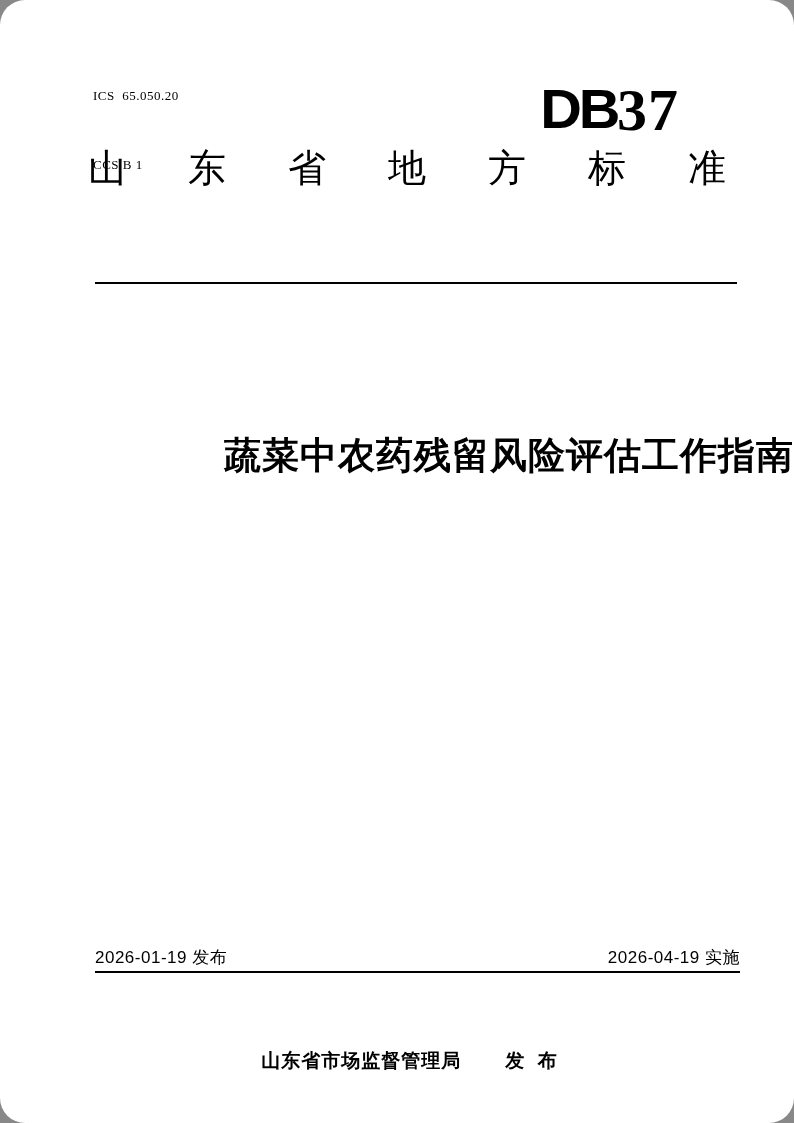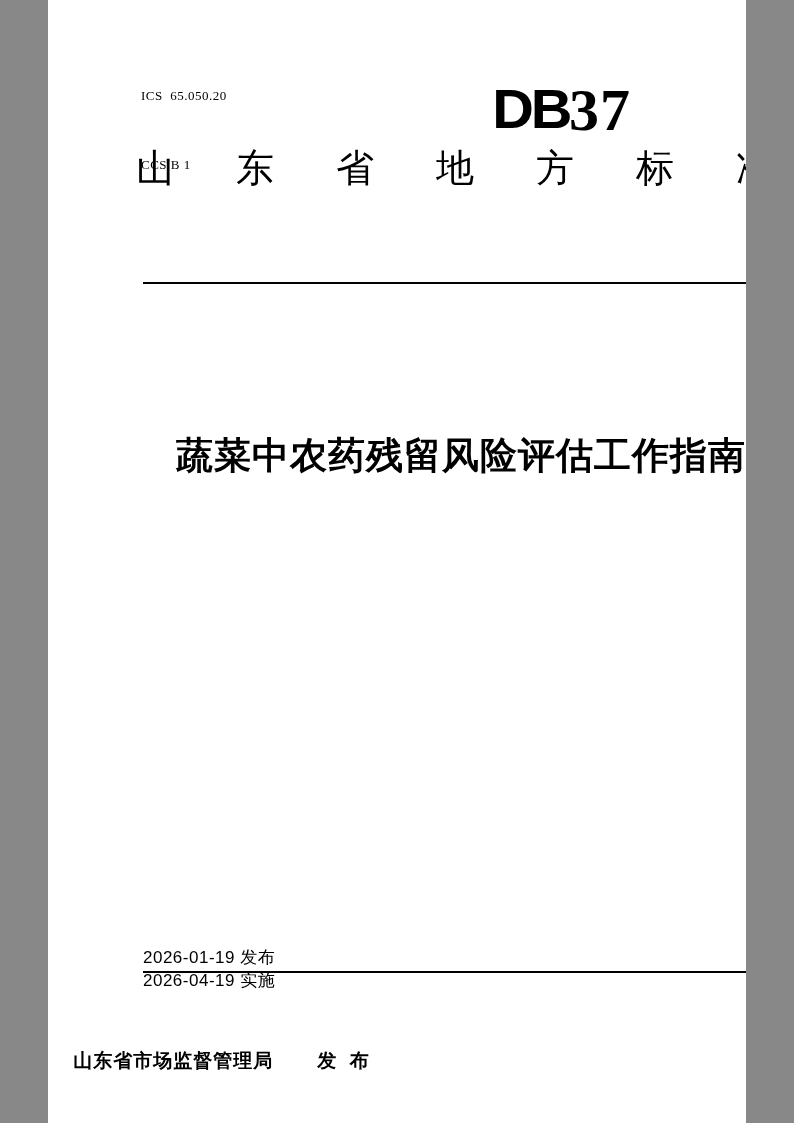--- a/index.html
+++ b/index.html
@@ -1,25 +1,26 @@
 <!DOCTYPE html>
 <html><head>
 <meta charset="utf-8">
 <style>
   * { margin: 0; padding: 0; box-sizing: border-box; }
   html, body { background: #888; }
   .page {
     position: relative;
-    width: 698px;
+    width: 794px;
     height: 1123px;
     margin: 0 auto;
     background: #ffffff;
     color: #000000;
     overflow: hidden;
     font-family: "Liberation Sans", sans-serif;
+    border-radius: 25px;
   }
 
   
   .ics-block {
     position: absolute;
     left: 93px;
     top: 38px;
     font-size: 13px;
     line-height: 23px;
     letter-spacing: 0.5px;
@@ -110,38 +111,37 @@
   .dates-row {
     position: absolute;
     left: 95px;
     top: 946px;
     width: 645px;
     display: flex;
     justify-content: space-between;
     font-size: 17px;
     font-weight: 500;
     letter-spacing: 0.5px;
-    flex-direction: column;
   }
 
   .rule-bottom {
     position: absolute;
     left: 95px;
     top: 971px;
     width: 645px;
     height: 2px;
     background: #000;
   }
 
   .publisher-row {
     position: absolute;
     left: 0;
     top: 1026px;
     width: 100%;
-    text-align: left;
+    text-align: center;
     font-size: 19px;
     font-weight: 700;
     letter-spacing: 1px;
     white-space: pre;
   }
   .pub-gap {
     display: inline-block;
     width: 44px;
   }
 </style>

